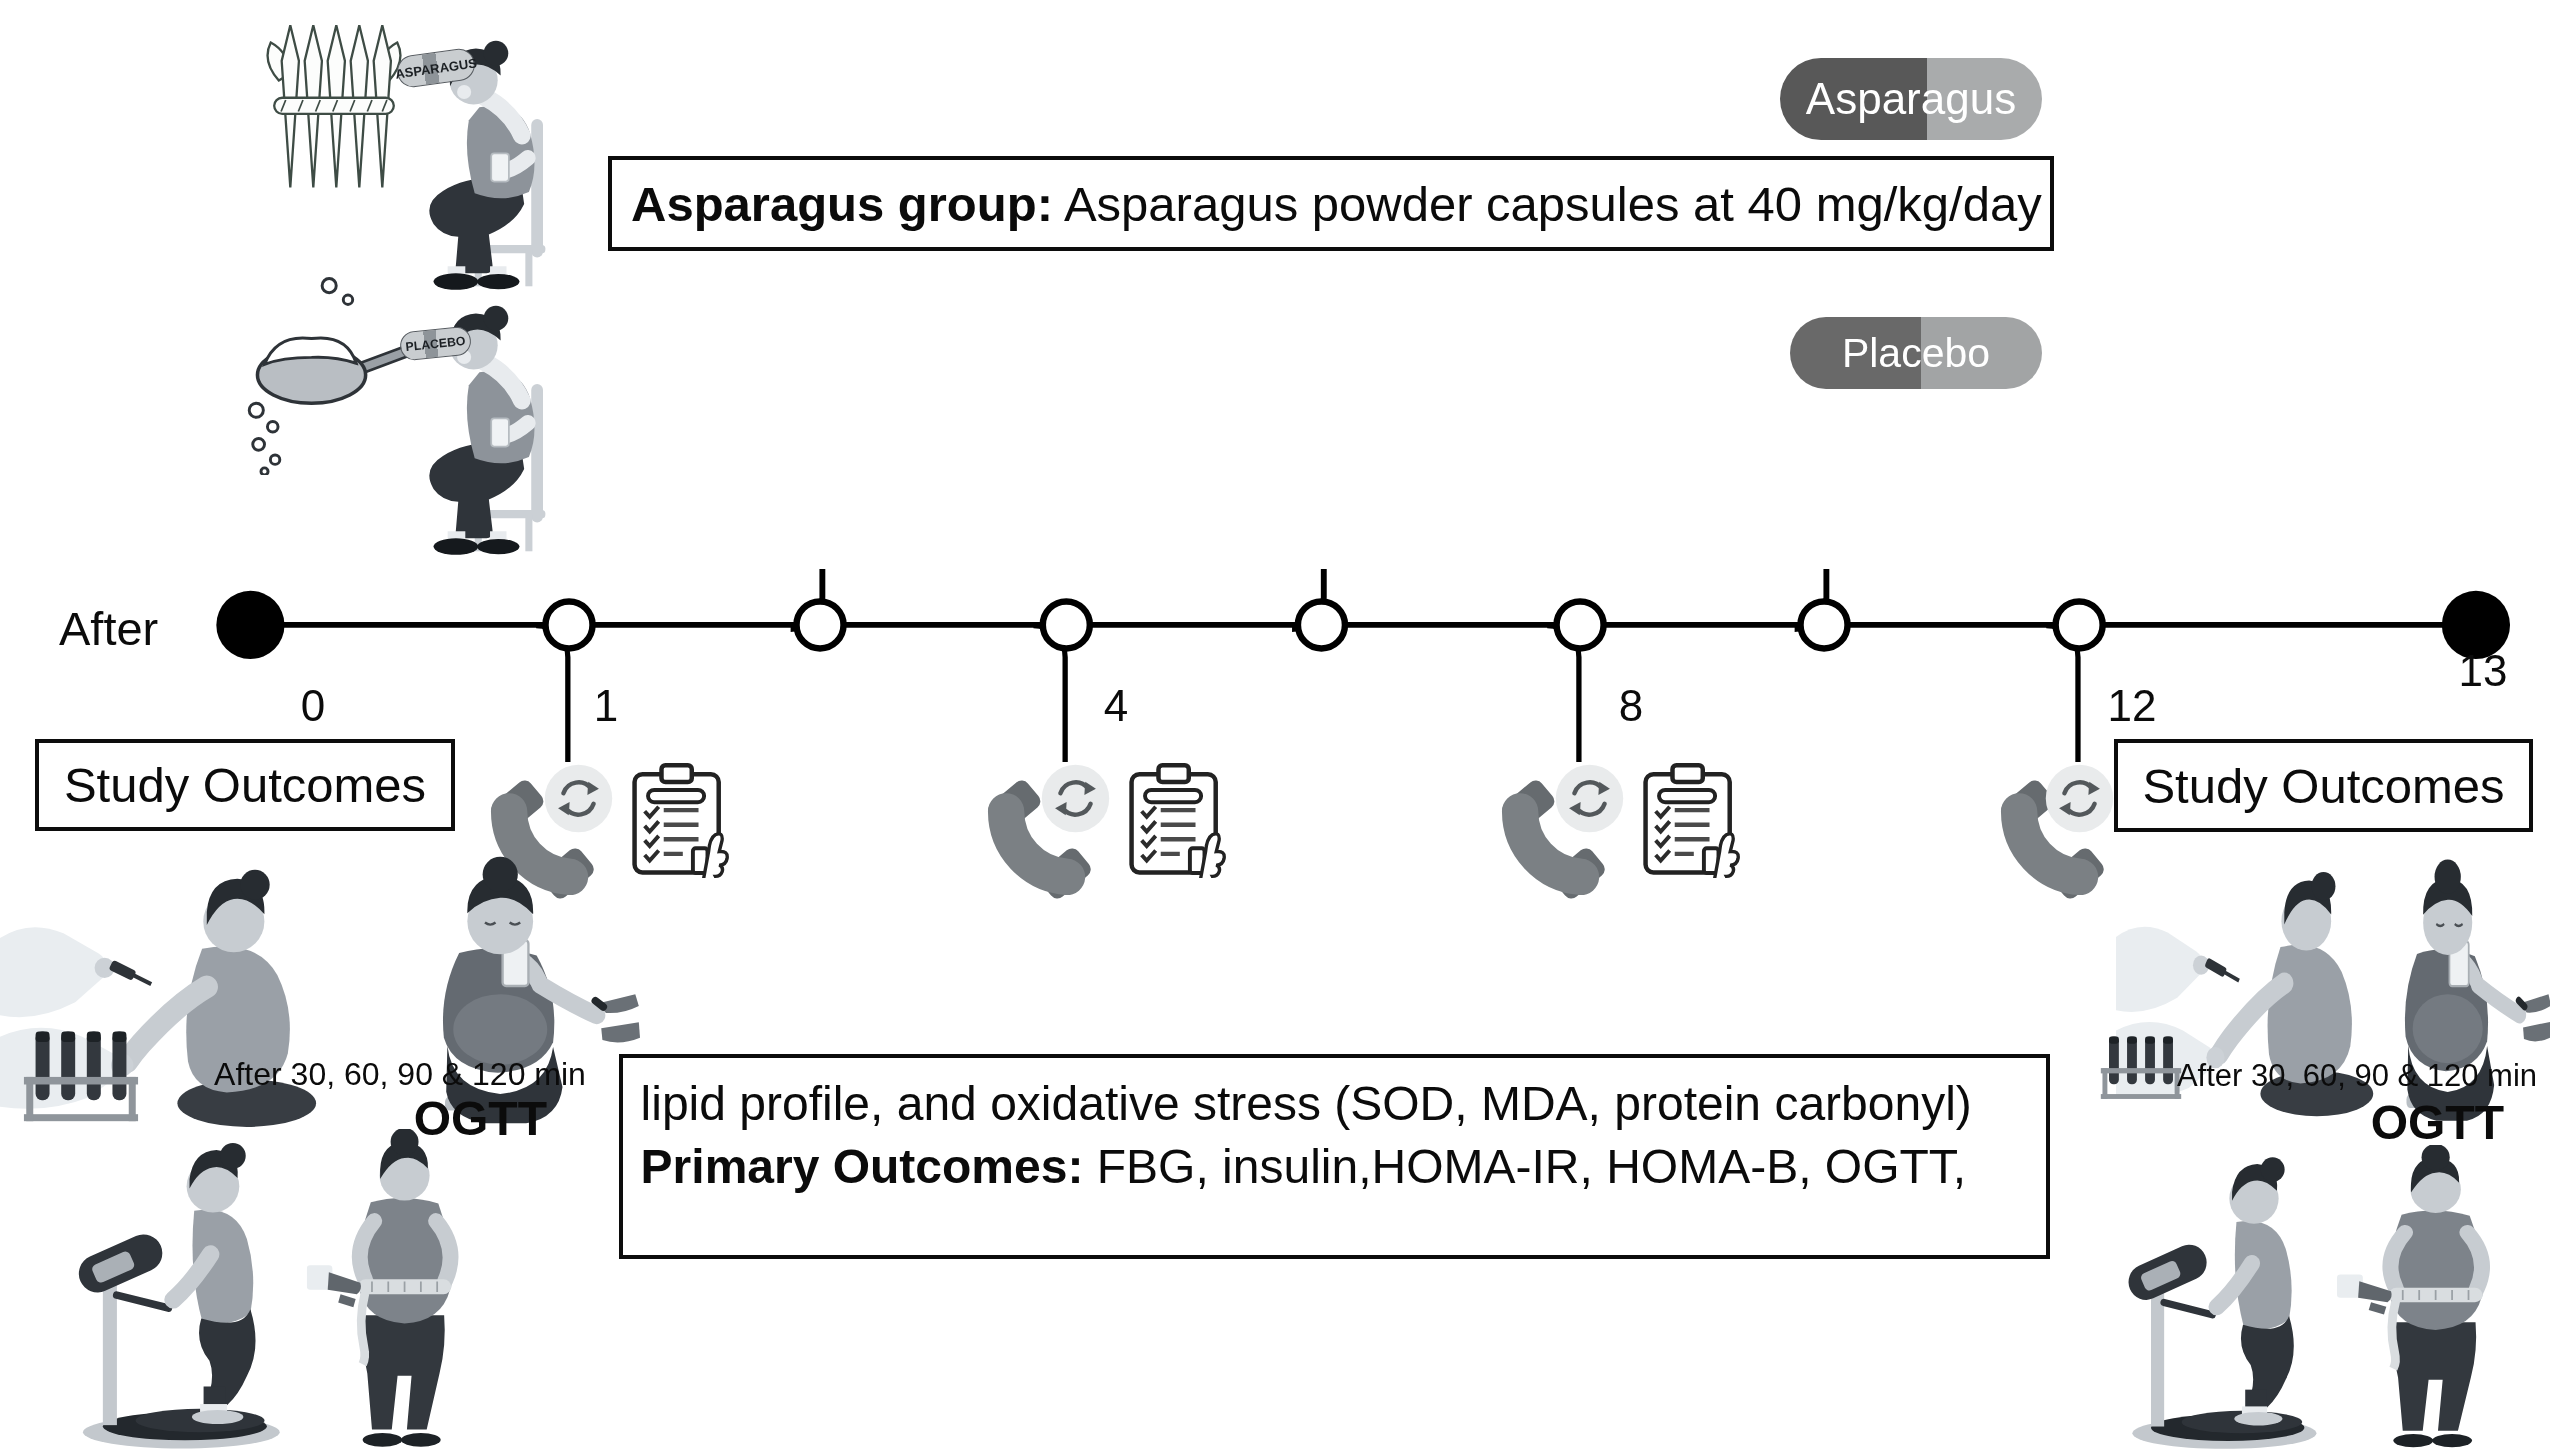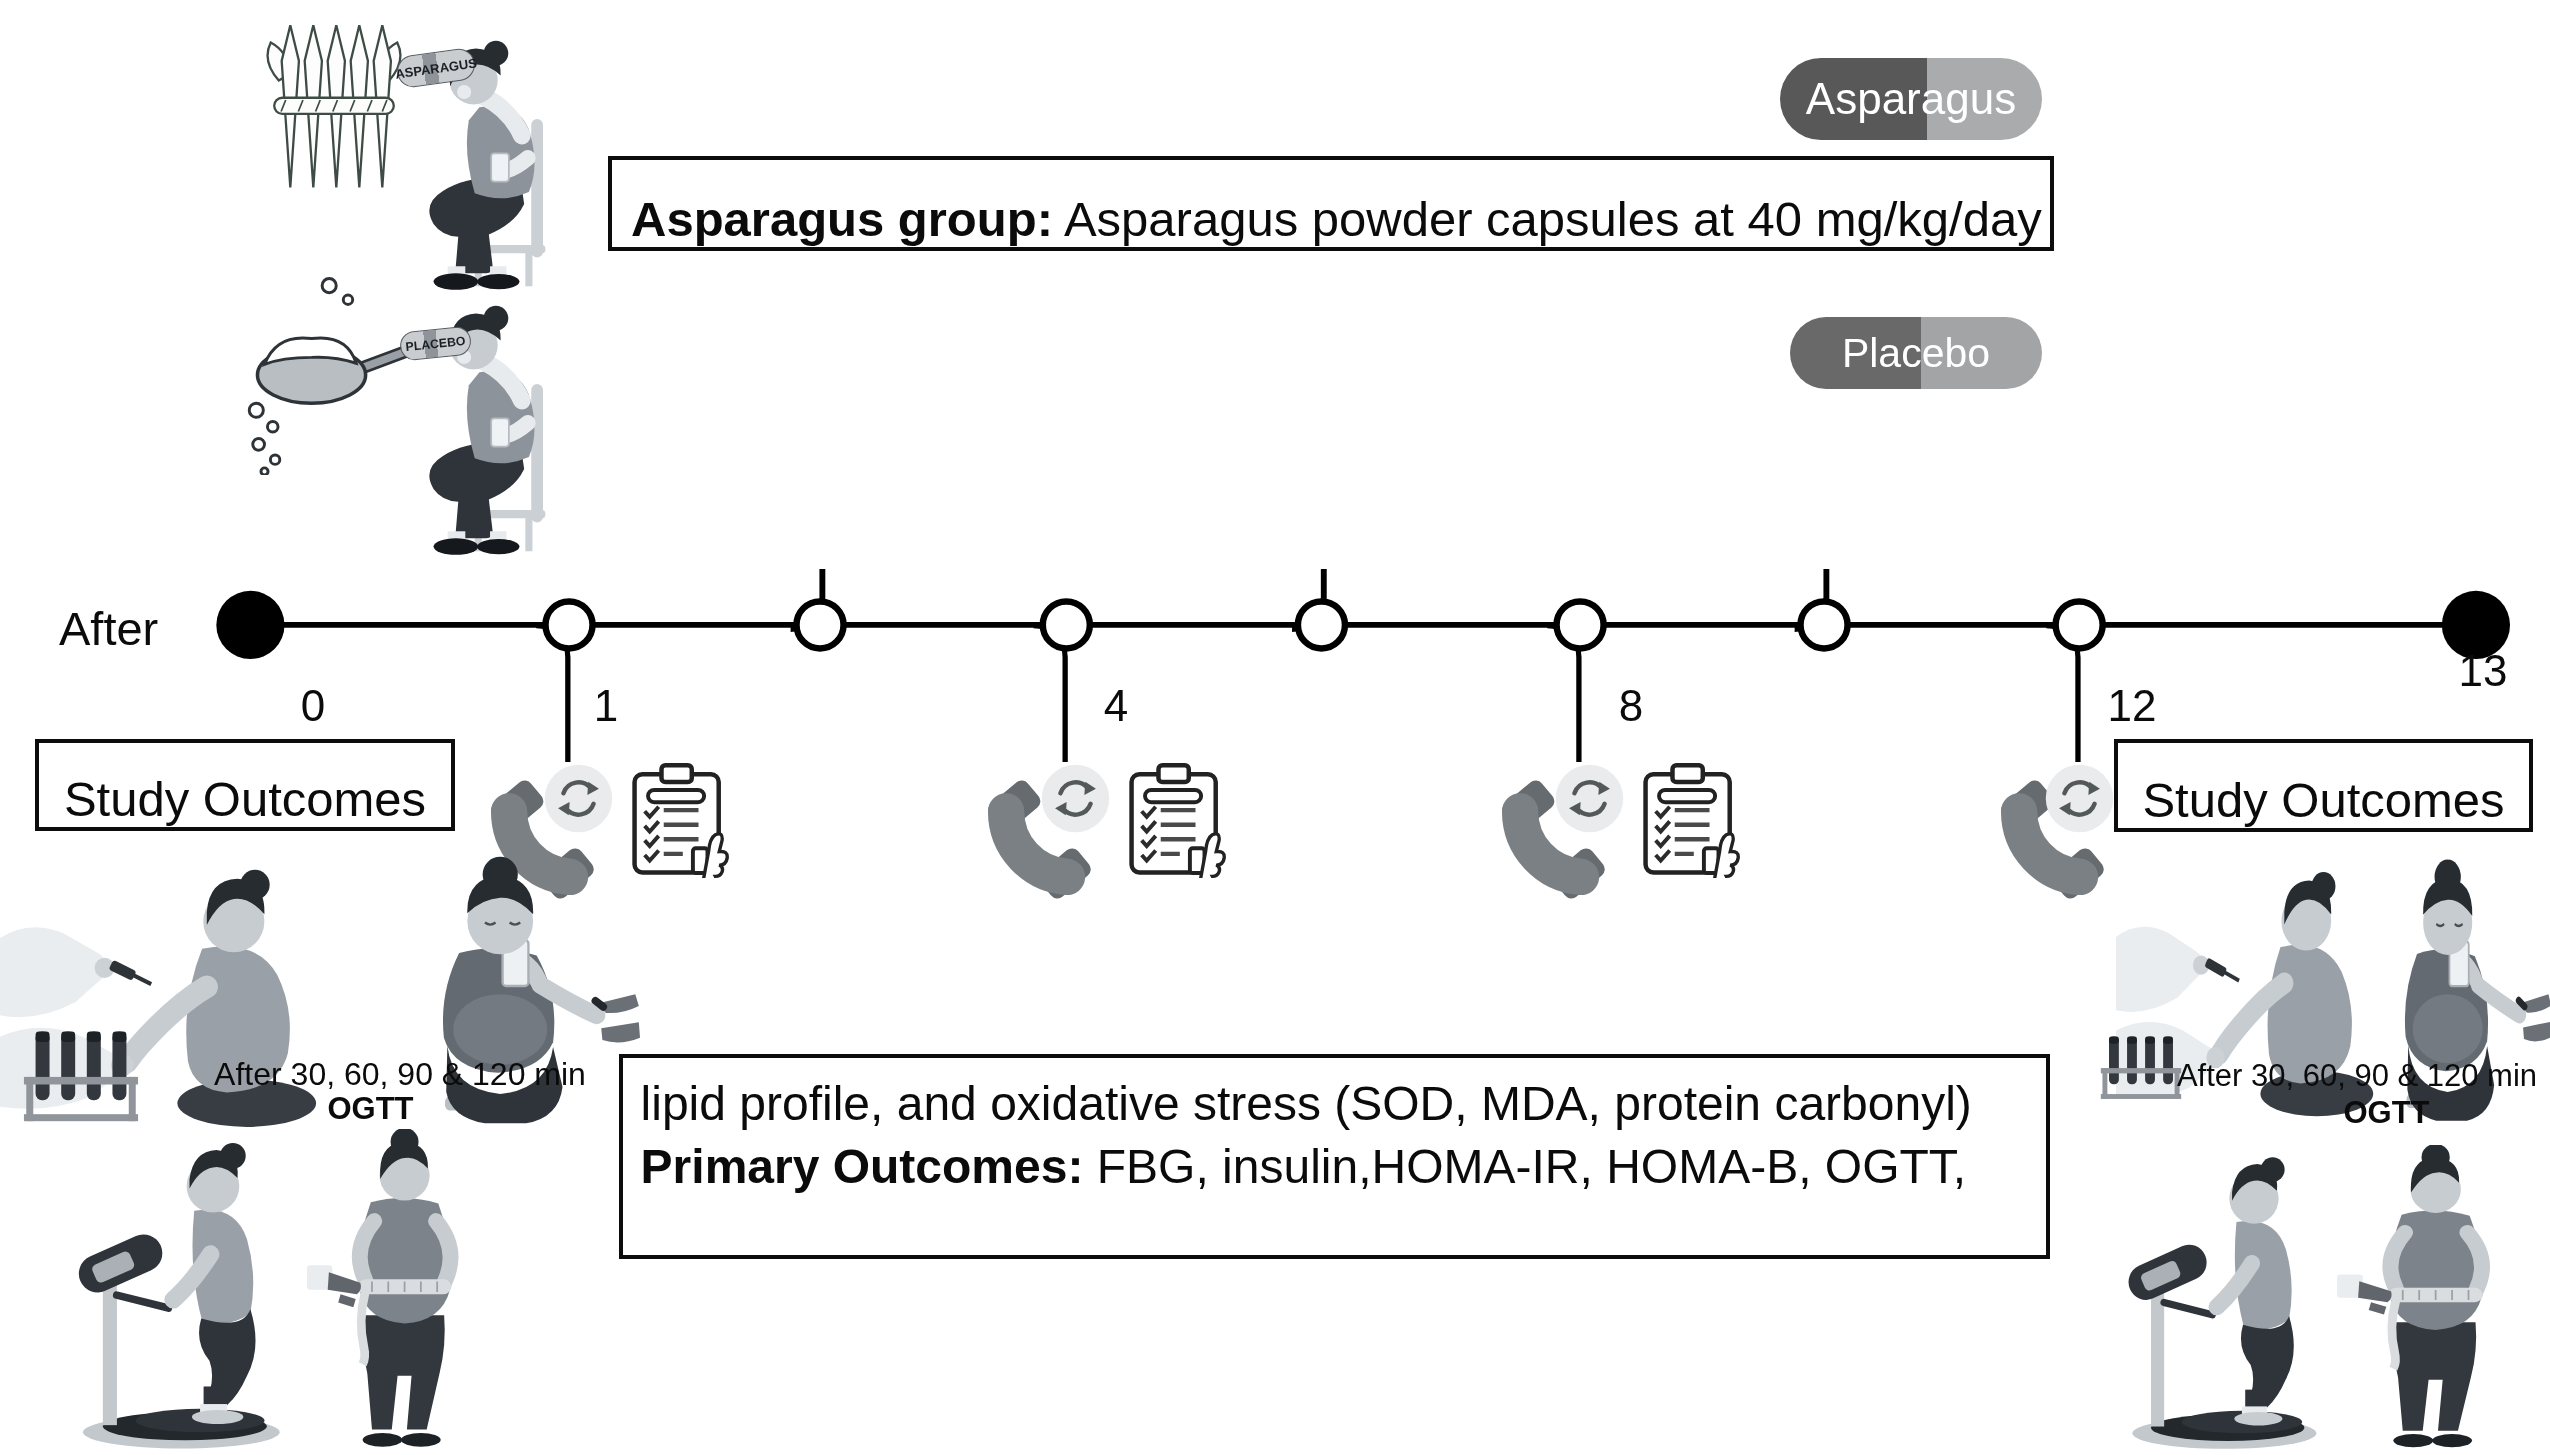--- a/index.html
+++ b/index.html
@@ -1,32 +1,32 @@
 <!DOCTYPE html>
 <html style="font-size:9.4px"><head>
 <meta charset="utf-8">
 <style>
   html,body{margin:0;padding:0;background:#fff;}
   #canvas{position:relative;width:2550px;height:1455px;background:#fff;overflow:hidden;
           font-family:"Liberation Sans",sans-serif;color:#0b0b0b;}
   .abs{position:absolute;}
-  .box{border:4.1px solid #0c0c0c;background:#fff;display:flex;align-items:flex-end;box-sizing:border-box;}
+  .box{border:4.1px solid #0c0c0c;background:#fff;display:flex;align-items:center;box-sizing:border-box;}
   .group-box{font-size:49px;padding-left:19px;letter-spacing:0px;white-space:nowrap;}
   .b{font-weight:700;}
   .pill{border-radius:587px;display:flex;align-items:center;justify-content:center;
         color:#fff;box-sizing:border-box;}
   .pill-asp{background:linear-gradient(90deg,#585858 0 56%,#a9abac 56% 100%);font-size:44px;}
   .pill-pla{background:linear-gradient(90deg,#696969 0 52%,#a2a4a5 52% 100%);font-size:41px;}
   .capsule{border-radius:16.5px;border:1.8px solid #565b60;display:flex;align-items:center;justify-content:center;
            background:linear-gradient(90deg,#c9cdd0 0 34%,#8e9499 34% 52%,#c9cdd0 52% 100%);
            font-weight:700;color:#1c2024;box-sizing:border-box;}
   .wk{font-size:44px;text-align:center;width:100px;}
   .outcome-title{font-size:49px;width:100%;text-align:center;}
   .after-note{font-size:32px;text-align:center;white-space:nowrap;}
-  .ogtt-note{font-size:31px;font-weight:700;text-align:center;}
+  .ogtt-note{font-size:48px;font-weight:700;text-align:right;}
   .po-box{font-size:48px;line-height:1.31;padding:15.3px 17.6px;display:block;}
   svg{display:block;}
 </style>
 </head>
 <body>
 
 <div id="canvas">
 
   <svg width="0" height="0" style="position:absolute">
     <defs>

